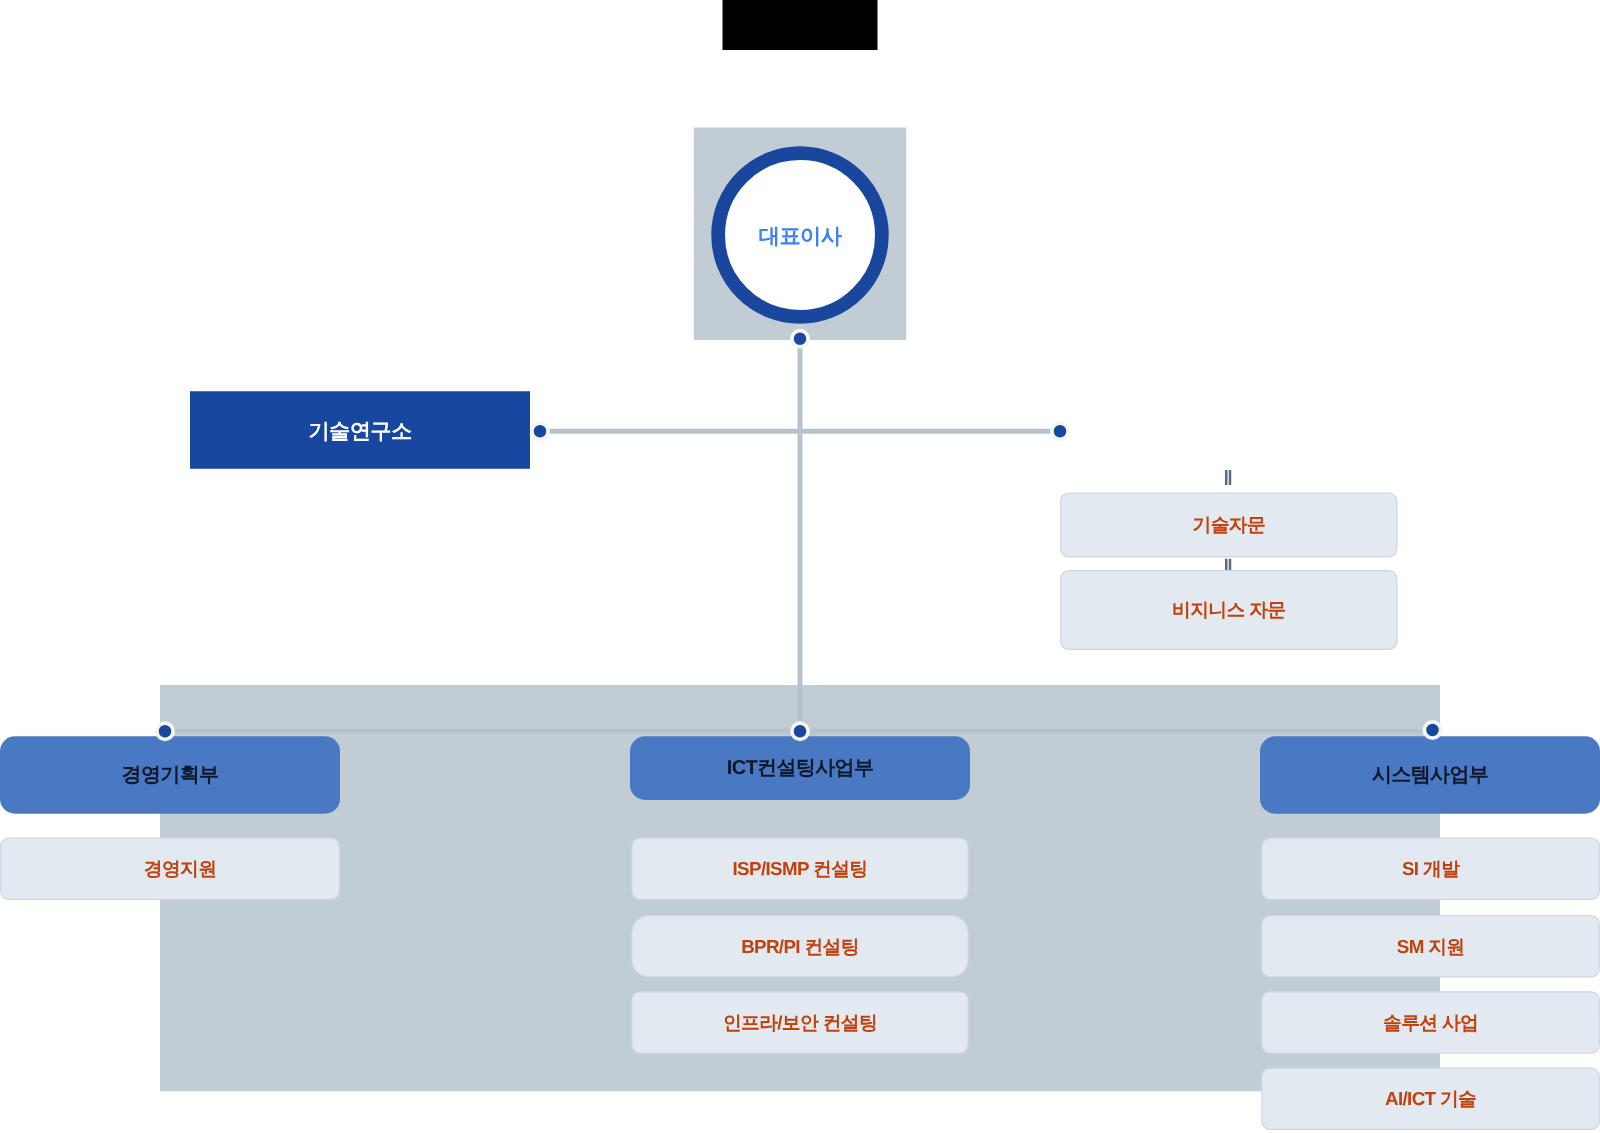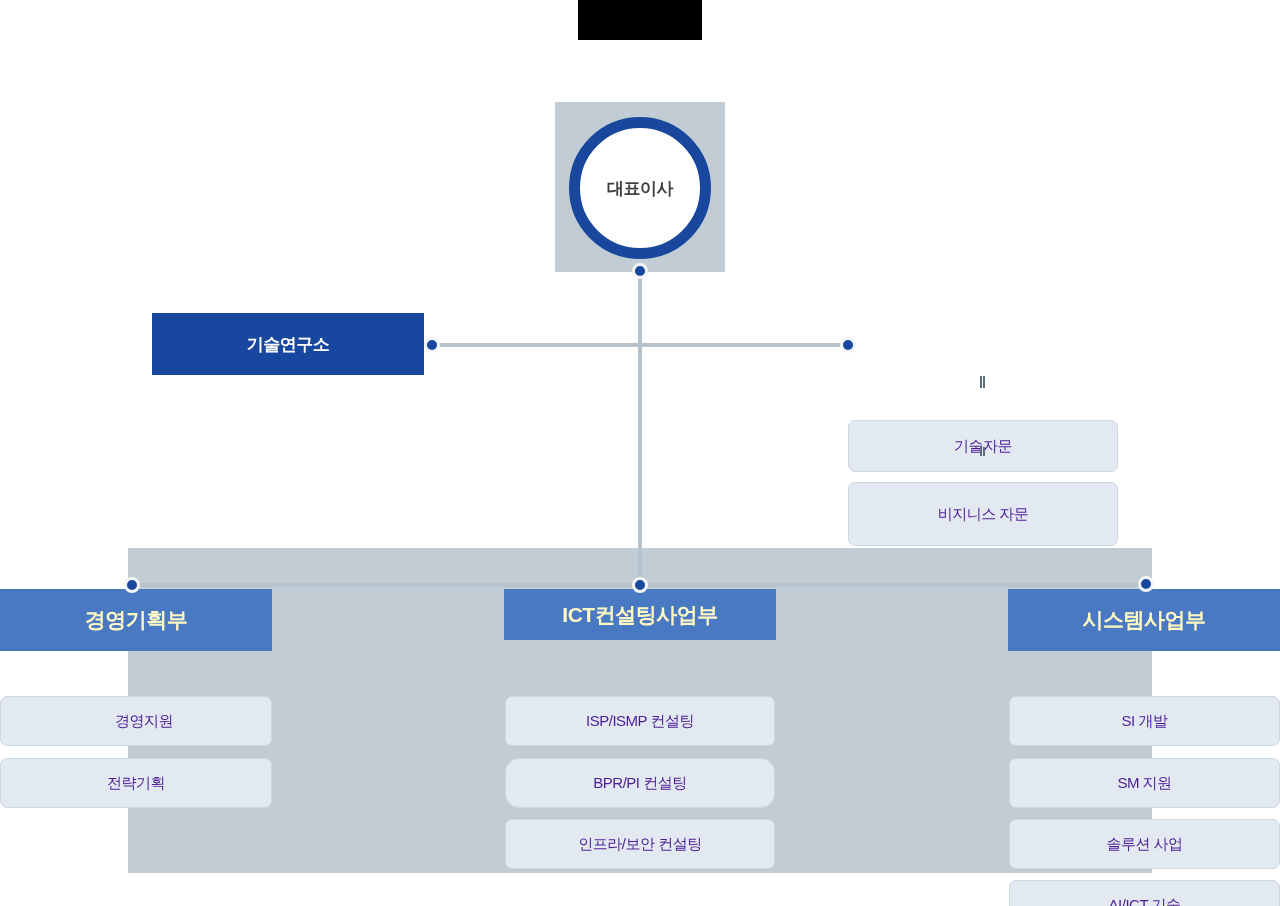--- a/index.html
+++ b/index.html
@@ -68,21 +68,21 @@
     background: #ffffff;
     border: 11px solid #18479d;
     box-sizing: border-box;
     display: flex;
     align-items: center;
     justify-content: center;
   }
   .ceo-label {
     font-size: 17px;
     font-weight: 700;
-    color: #404040;
+    color: #3b82f6;
     letter-spacing: -0.5px;
   }
 
   
   .vline {
     position: absolute;
     background: #b6c3cd;
     width: 4px;
   }
   .hline {
@@ -129,35 +129,35 @@
     font-weight: 700;
   }
   .box-advisory {
     background: #26a69d;
     color: #ffffff;
     font-size: 17px;
     font-weight: 700;
   }
   .box-dept {
     background: #4a79c4;
-    color: #fef9c3;
-    font-size: 21px;
+    color: #0f172a;
+    font-size: 16px;
     font-weight: 700;
     z-index: 3;
+    border-radius: 12px;
   }
 
   .box-sub {
     background: #e2e9f1;
-    color: #4c1d95;
+    color: #c2410c;
     font-size: 15px;
-    font-weight: 400;
+    font-weight: 700;
     border: 1px solid #cdd8e4;
     border-radius: 7px;
     z-index: 3;
-    margin-top: 26px;
   }
 </style>
 </head>
 <body>
 
 <div id="org-chart">
 
   <div class="page-title">조직도</div>
 
   <div class="dept-backdrop"></div>
@@ -191,23 +191,20 @@
 
   <div class="hline" style="left:132px; top:583px; width:1014px;"></div>
 
   <div class="node-dot" style="left:124px; top:577px;"></div>
   <div class="box box-dept" style="left:0px; top:589px; width:272px; height:62px;">
     <span>경영기획부</span>
   </div>
   <div class="box box-sub" style="left:0px; top:670px; width:272px; height:50px;padding-left:16px;">
     <span>경영지원</span>
   </div>
-  <div class="box box-sub" style="left:0px; top:732px; width:272px; height:50px;">
-    <span>전략기획</span>
-  </div>
 
   <div class="node-dot" style="left:632px; top:577px;"></div>
   <div class="box box-dept" style="left:504px; top:589px; width:272px; height:51px;">
     <span>ICT컨설팅사업부</span>
   </div>
   <div class="box box-sub" style="left:505px; top:670px; width:270px; height:50px;">
     <span>ISP/ISMP 컨설팅</span>
   </div>
   <div class="box box-sub" style="left:505px; top:732px; width:270px; height:50px;border-radius:14px;">
     <span>BPR/PI 컨설팅</span>

